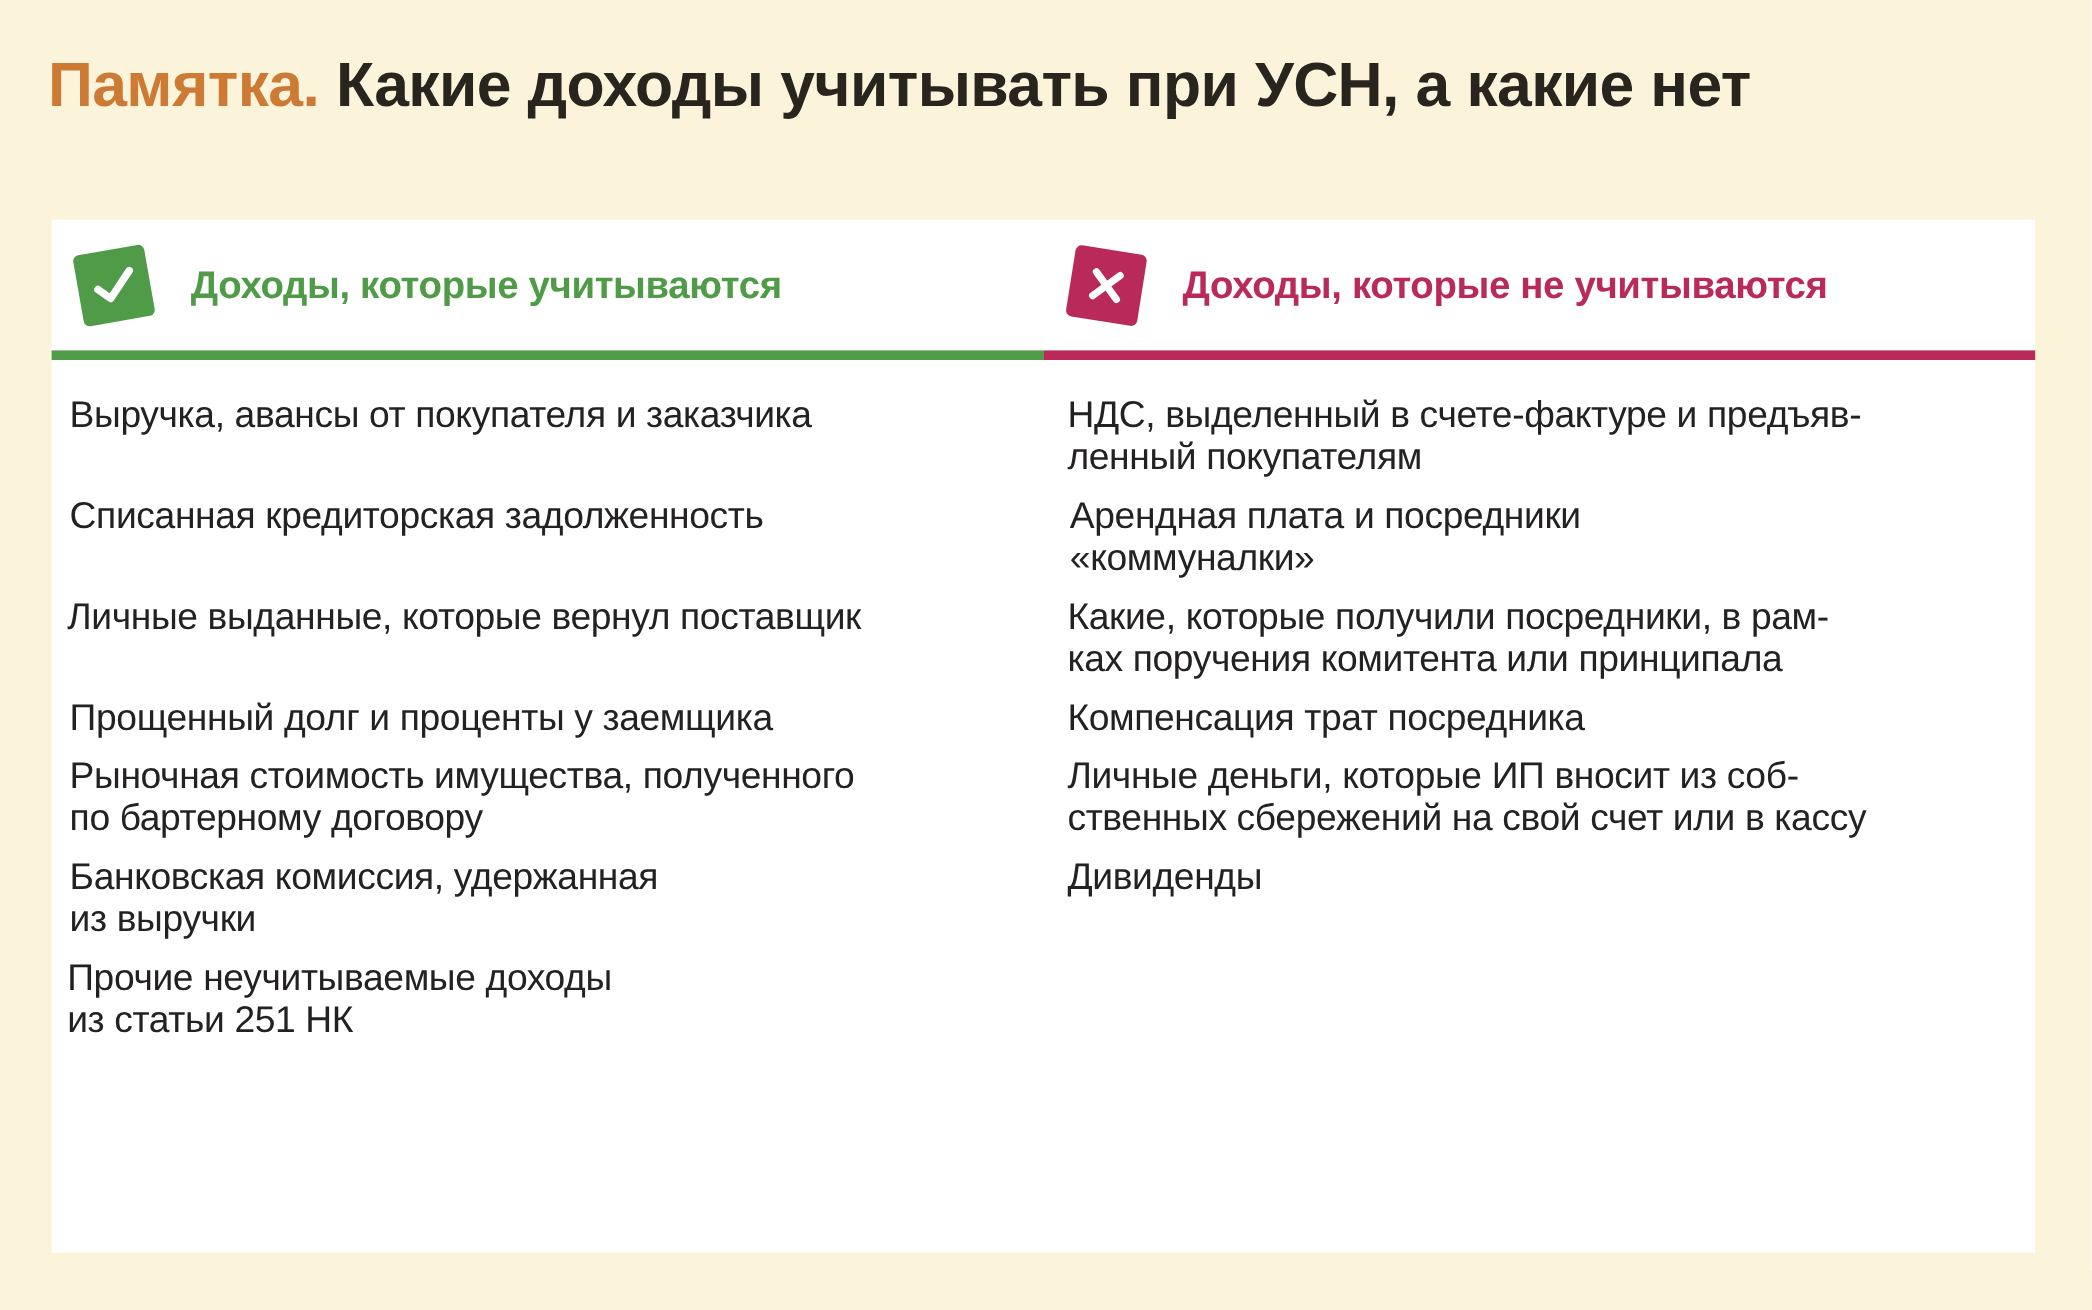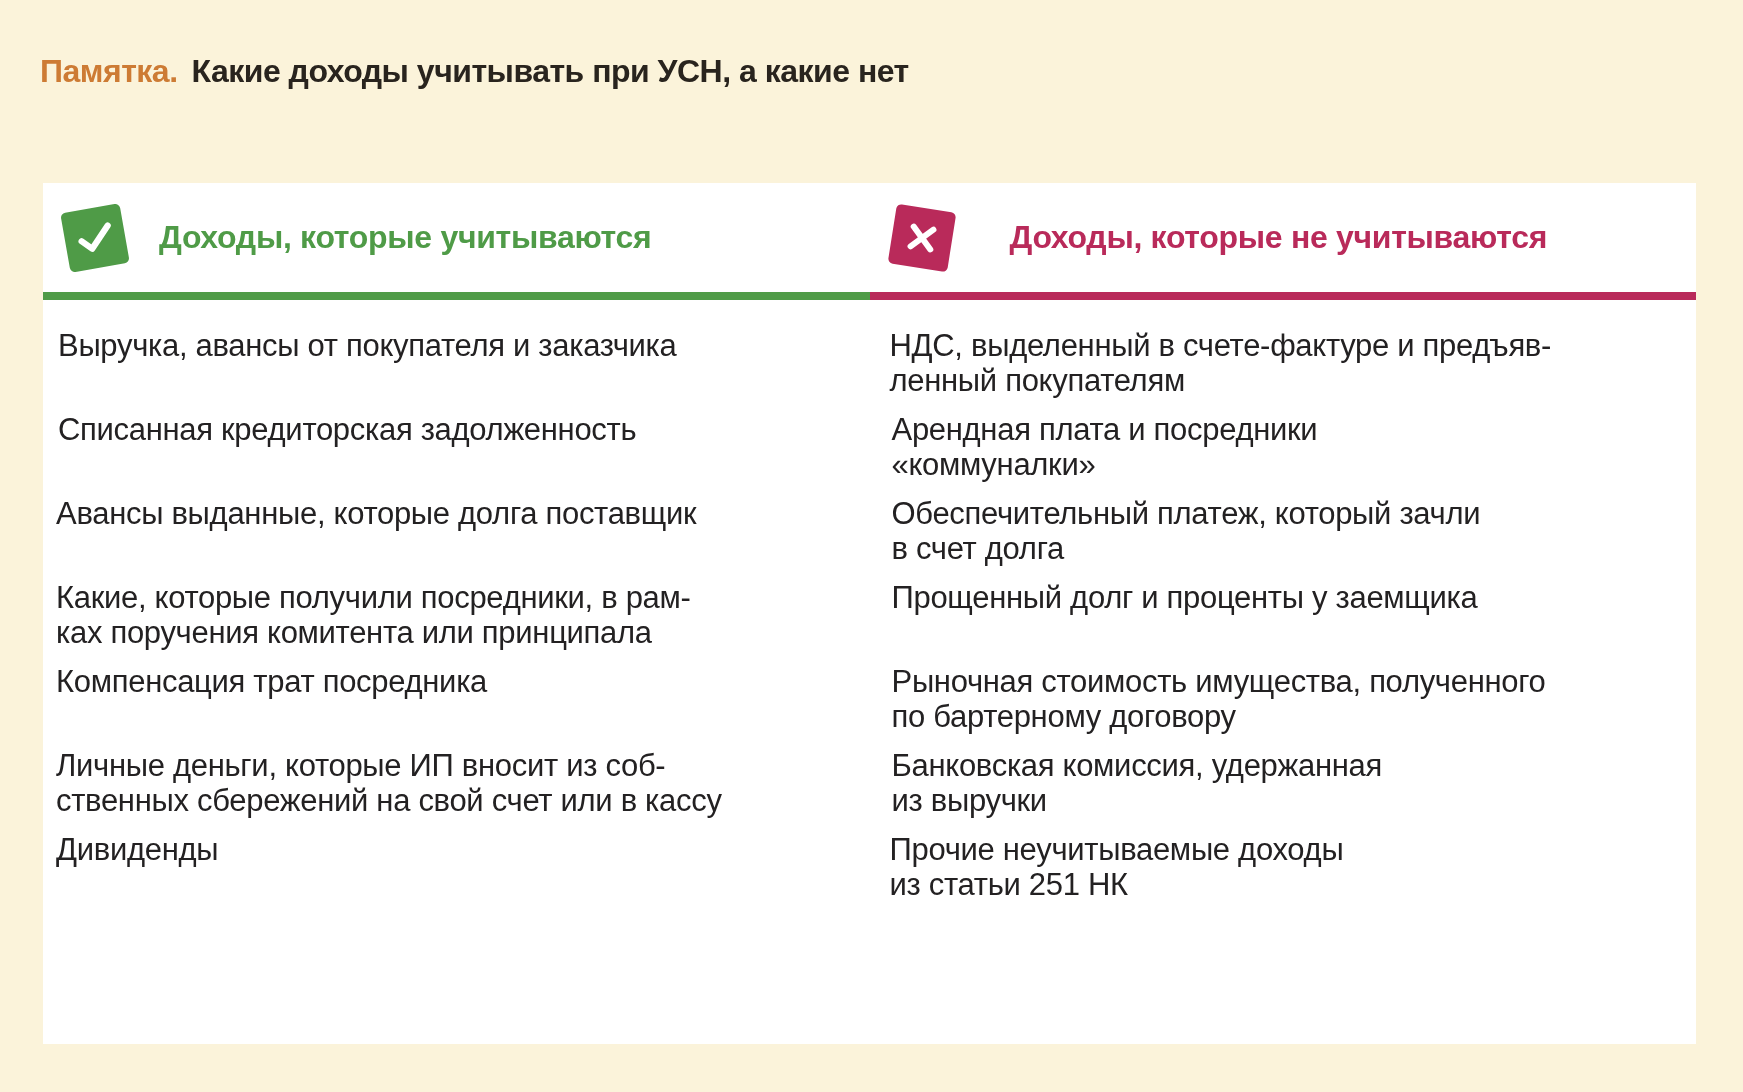--- a/index.html
+++ b/index.html
@@ -15,21 +15,21 @@
   html,body{width:1743px;height:1092px;}
   body{
     font-family:"Liberation Sans","DejaVu Sans",sans-serif;
     background:var(--cream);
     position:relative;
     overflow:hidden;
   }
   .page{position:absolute;inset:0;}
   .title{
     position:absolute;left:40px;top:40px;width:1680px;
-    font-size:32px;font-weight:bold;line-height:62px;
+    font-size:52px;font-weight:bold;line-height:62px;
     letter-spacing:-0.5px;color:var(--ink);white-space:nowrap;
   }
   .title .accent{color:var(--orange);margin-right:14px;}
   .card{
     position:absolute;left:43px;top:183px;width:1653px;height:861px;
     background:var(--card);
   }
   .header-row{
     display:grid;grid-template-columns:1fr 1fr;height:109px;
   }
@@ -40,21 +40,21 @@
     width:60px;height:60px;border-radius:5px;flex:0 0 auto;
     display:flex;align-items:center;justify-content:center;
   }
   .badge svg{display:block;}
   .badge.green{background:var(--green);transform:rotate(-10deg);}
   .badge.crimson{background:var(--crimson);transform:rotate(9deg);}
   .header-label{
     font-size:32px;font-weight:bold;letter-spacing:-0.3px;white-space:nowrap;
   }
   .header-label.green{color:var(--green);}
-  .header-label.crimson{color:var(--crimson);margin-left:24px;}
+  .header-label.crimson{color:var(--crimson);}
   .divider{display:flex;height:8px;}
   .divider .half{flex:1 1 50%;}
   .divider .half.green{background:var(--green);}
   .divider .half.crimson{background:var(--crimson);}
   .content{
     display:grid;grid-template-columns:1fr 1fr;
     row-gap:30px;column-gap:0;
     padding-top:28px;
     align-items:start;
     gap:14px;
@@ -104,24 +104,22 @@
 
     <div class="content">
       <div class="item left">Выручка, авансы от покупателя и заказчика</div>
       <div class="item right">НДС, выделенный в счете-фактуре и предъяв-
 ленный покупателям</div>
 
       <div class="item left">Списанная кредиторская задолженность</div>
 
       <div class="item left">Арендная плата и посредники
 «коммуналки»</div>
-      <div class="item right">Авансы выданные, которые долга поставщик</div>
+      <div class="item right">Личные выданные, которые вернул поставщик</div>
 
-      <div class="item left">Обеспечительный платеж, который зачли
-в счет долга</div>
       <div class="item right">Какие, которые получили посредники, в рам-
 ках поручения комитента или принципала</div>
 
       <div class="item left">Прощенный долг и проценты у заемщика</div>
       <div class="item right">Компенсация трат посредника</div>
 
       <div class="item left">Рыночная стоимость имущества, полученного
 по бартерному договору</div>
       <div class="item right">Личные деньги, которые ИП вносит из соб-
 ственных сбережений на свой счет или в кассу</div>

